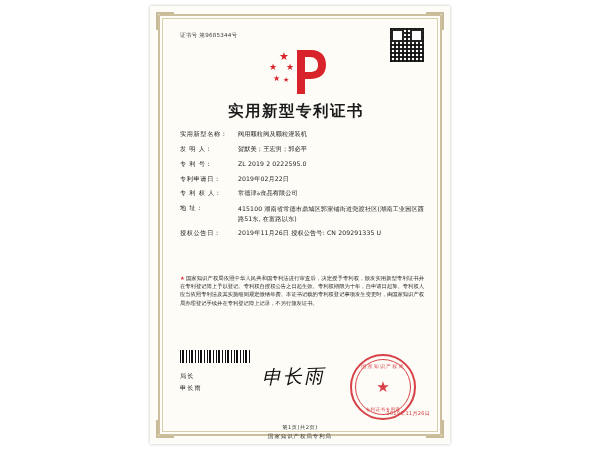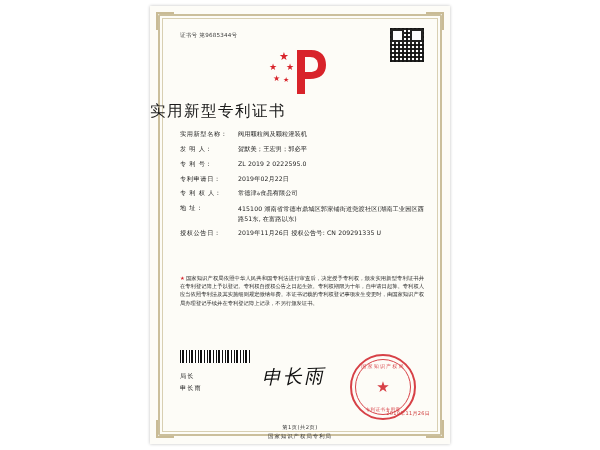--- a/index.html
+++ b/index.html
@@ -135,23 +135,23 @@
   .star.s3 { left: 17px; top: 11px; }
   .star.s4 { left: 4px;  top: 22px; font-size: 8px; }
   .star.s5 { left: 14px; top: 24px; font-size: 7px; }
 
   
   .title {
     position: absolute;
     left: 0;
     right: 8px;
     top: 95px;
-    text-align: left;
+    text-align: center;
     font-size: 15.5px;
-    font-weight: normal;
+    font-weight: bold;
     color: #1b1b1b;
     letter-spacing: 1.5px;
     font-family: "DejaVu Sans", sans-serif;
   }
 
   
   .fields {
     position: absolute;
     left: 30px;
     top: 124px;

